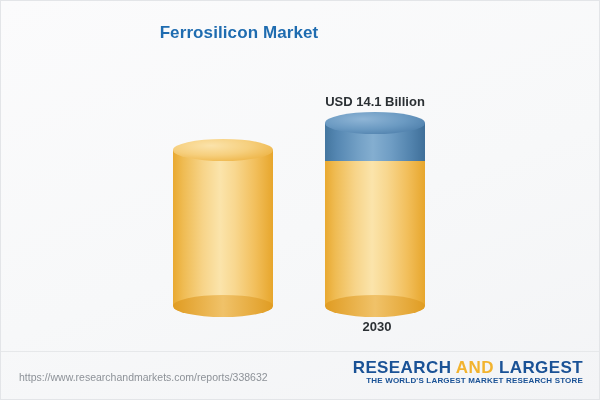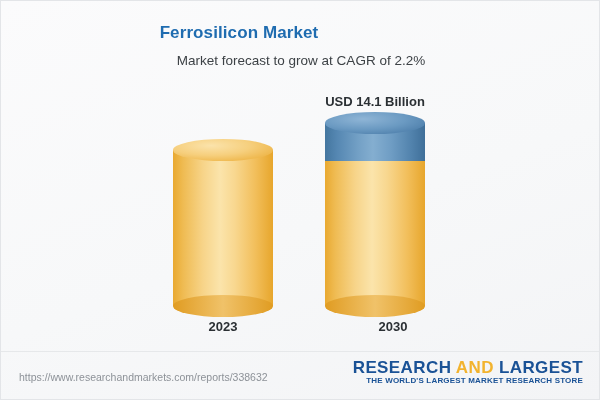--- a/index.html
+++ b/index.html
@@ -41,21 +41,21 @@
   .vlabel.a { left:122px; top:122px; width:200px; }
   .vlabel.b { left:274px; top:93px;  width:200px; }
 
   .xlabel {
     position:absolute; top:318px;
     text-align:center;
     font-size:13px; font-weight:bold; color:#2b3034;
     width:160px;
   }
   .xlabel.a { left:142px; }
-  .xlabel.b { left:312px; }
+  .xlabel.b { left:296px; }
 
   
   .cyl { position:absolute; }
 
   .cyl .shadow {
     position:absolute; left:3px; bottom:-6px;
     width:100px; height:16px; border-radius:50%;
     background:radial-gradient(ellipse at 50% 50%, rgba(120,120,125,.20) 0%, rgba(120,120,125,0) 72%);
   }
   .seg { position:absolute; left:0; width:100px; }
@@ -113,21 +113,20 @@
     font-size:8px; font-weight:bold; letter-spacing:.18px;
     color:#1a5296;
   }
 </style>
 </head>
 <body>
 
 <div class="card">
 
   <div class="title">Ferrosilicon Market</div>
-  <div class="subtitle">Market forecast to grow at CAGR of 2.2%</div>
 
   <div class="plot">
 
     <div class="vlabel b">USD 14.1 Billion</div>
 
     <div class="cyl" id="cyl2023">
       <div class="shadow"></div>
       <div class="seg base">
         <div class="body y-body"></div>
         <div class="btm y-btm"></div>
@@ -140,21 +139,20 @@
       <div class="seg base">
         <div class="body y-body"></div>
         <div class="btm y-btm"></div>
       </div>
       <div class="seg growth">
         <div class="body b-body"></div>
         <div class="cap b-cap"></div>
       </div>
     </div>
 
-    <div class="xlabel a">2023</div>
     <div class="xlabel b">2030</div>
   </div>
 
   <div class="divider"></div>
 
   <div class="url">https://www.researchandmarkets.com/reports/338632</div>
 
   <div class="logo">
     <div class="wordmark"><span>RESEARCH</span> <span class="and">AND</span> <span>LARGEST</span></div>
     <div class="tagline">THE WORLD'S LARGEST MARKET RESEARCH STORE</div>

